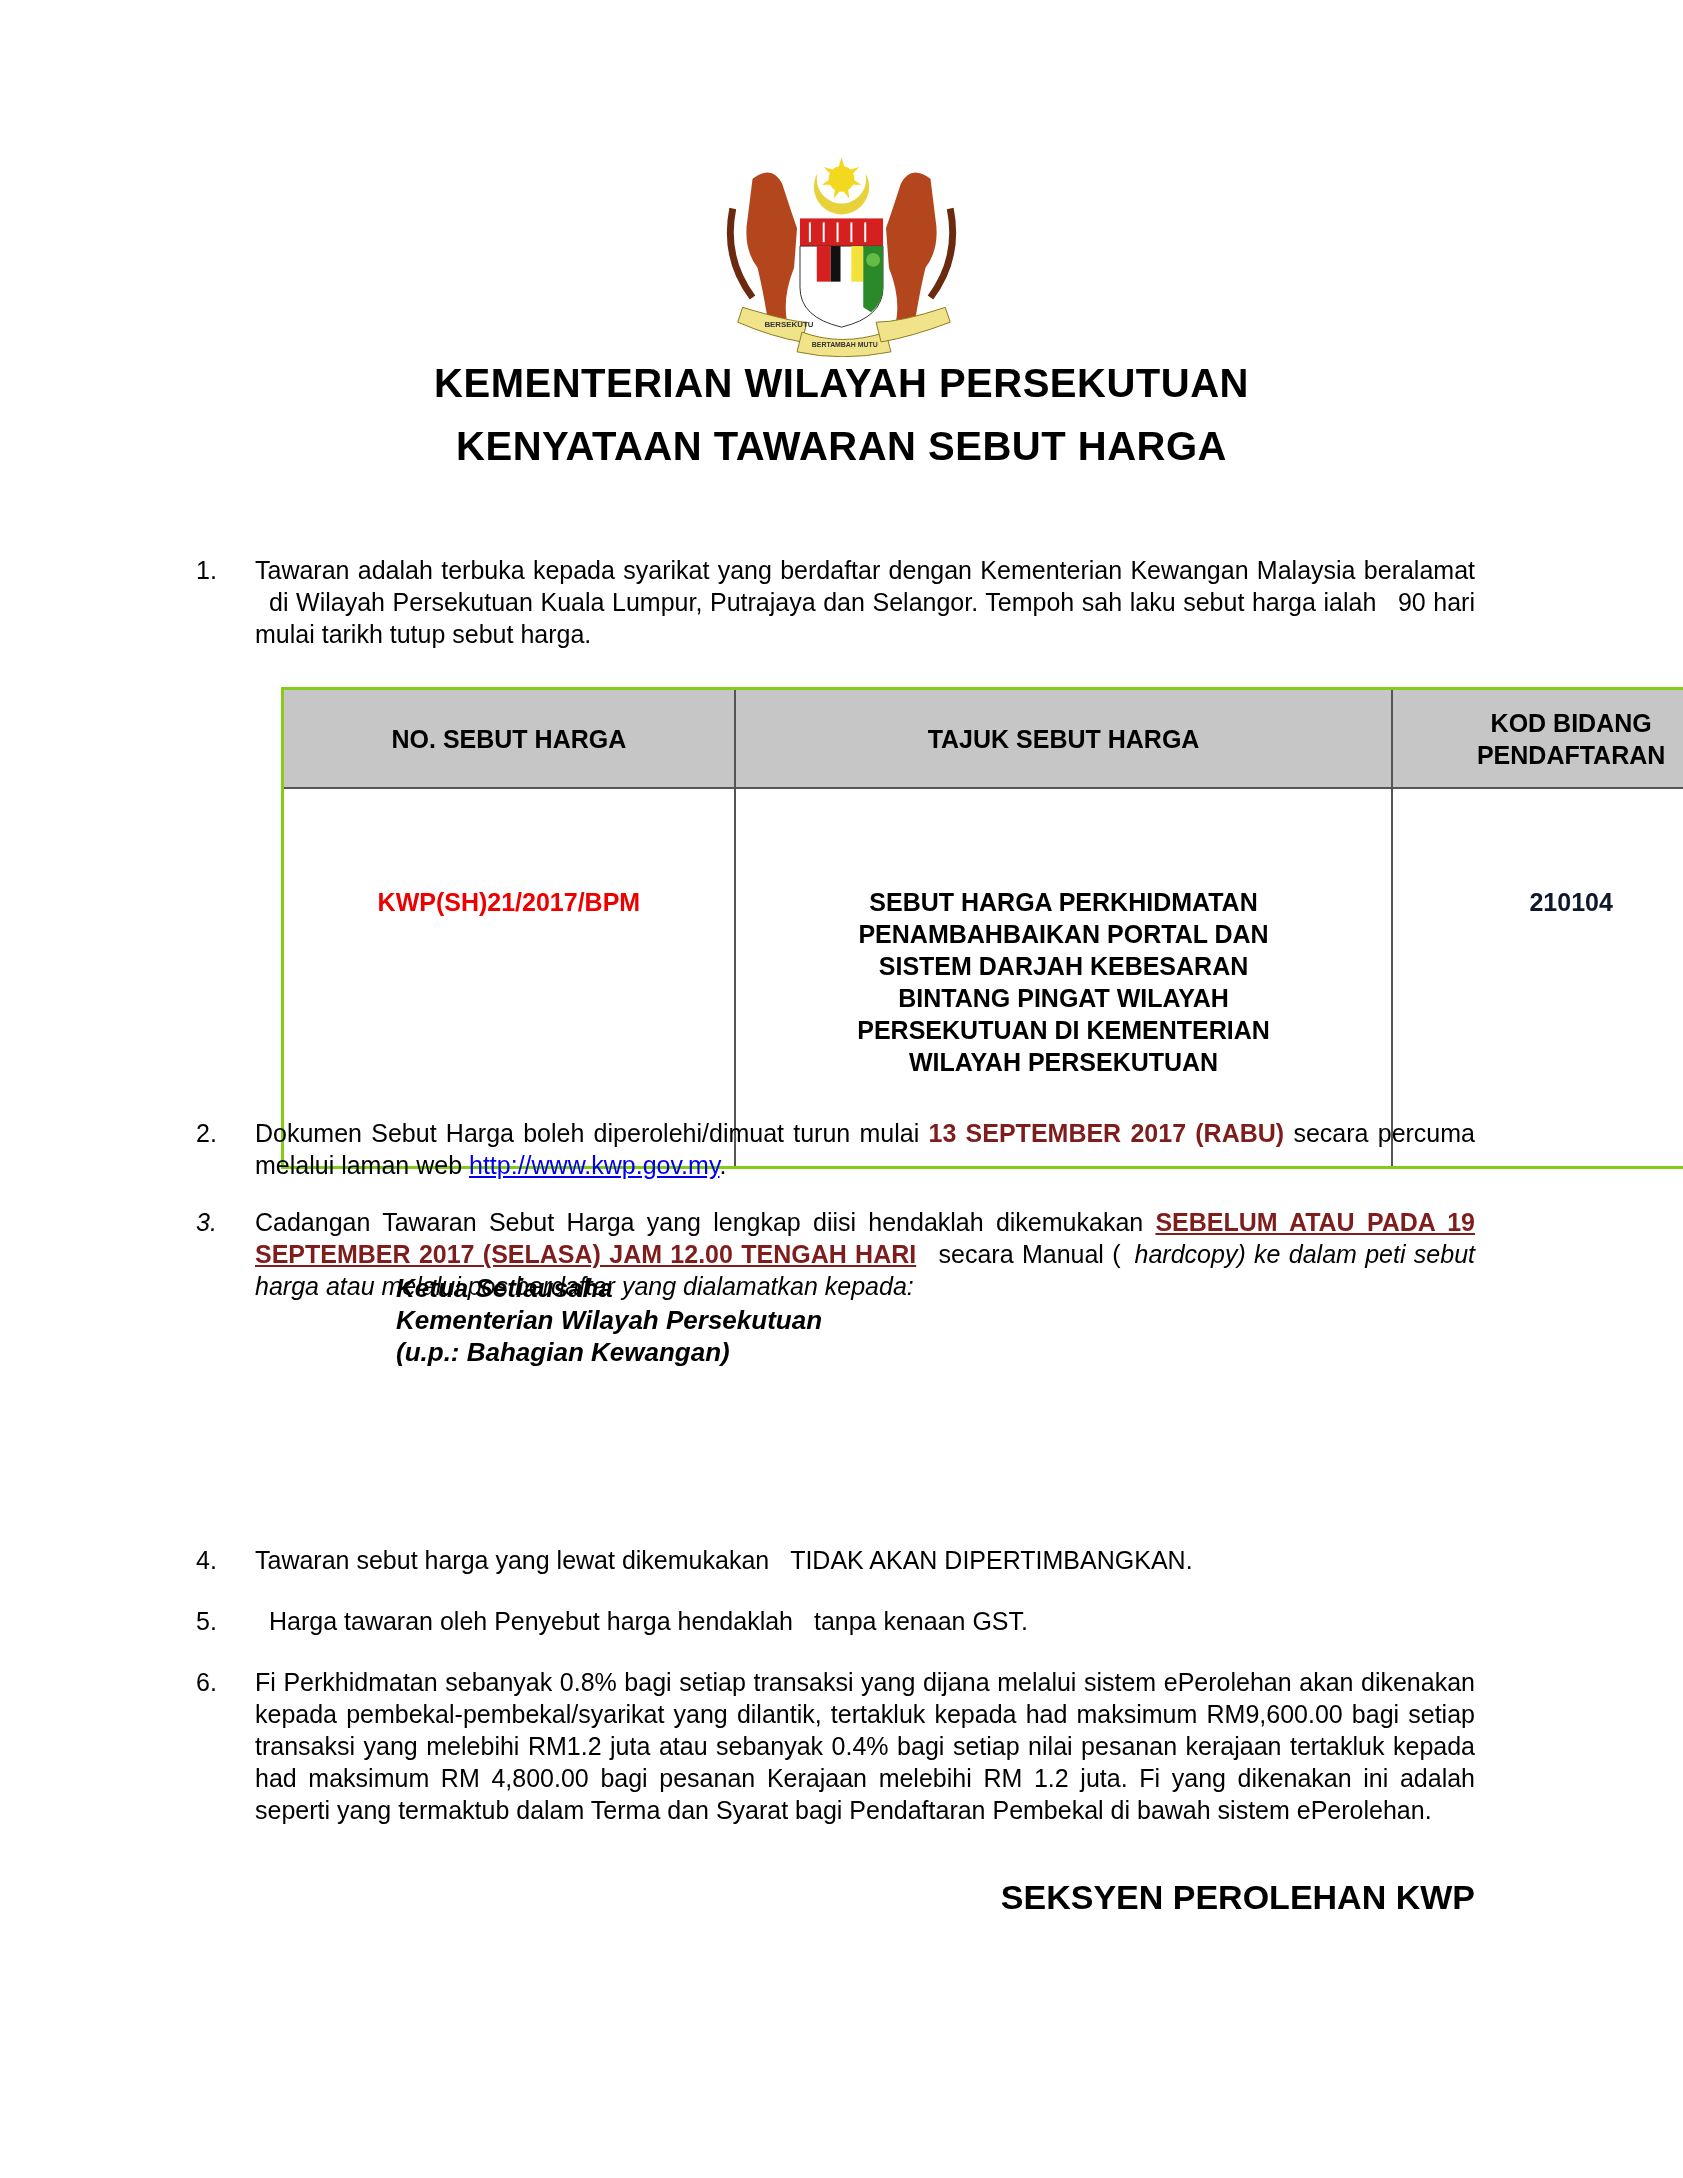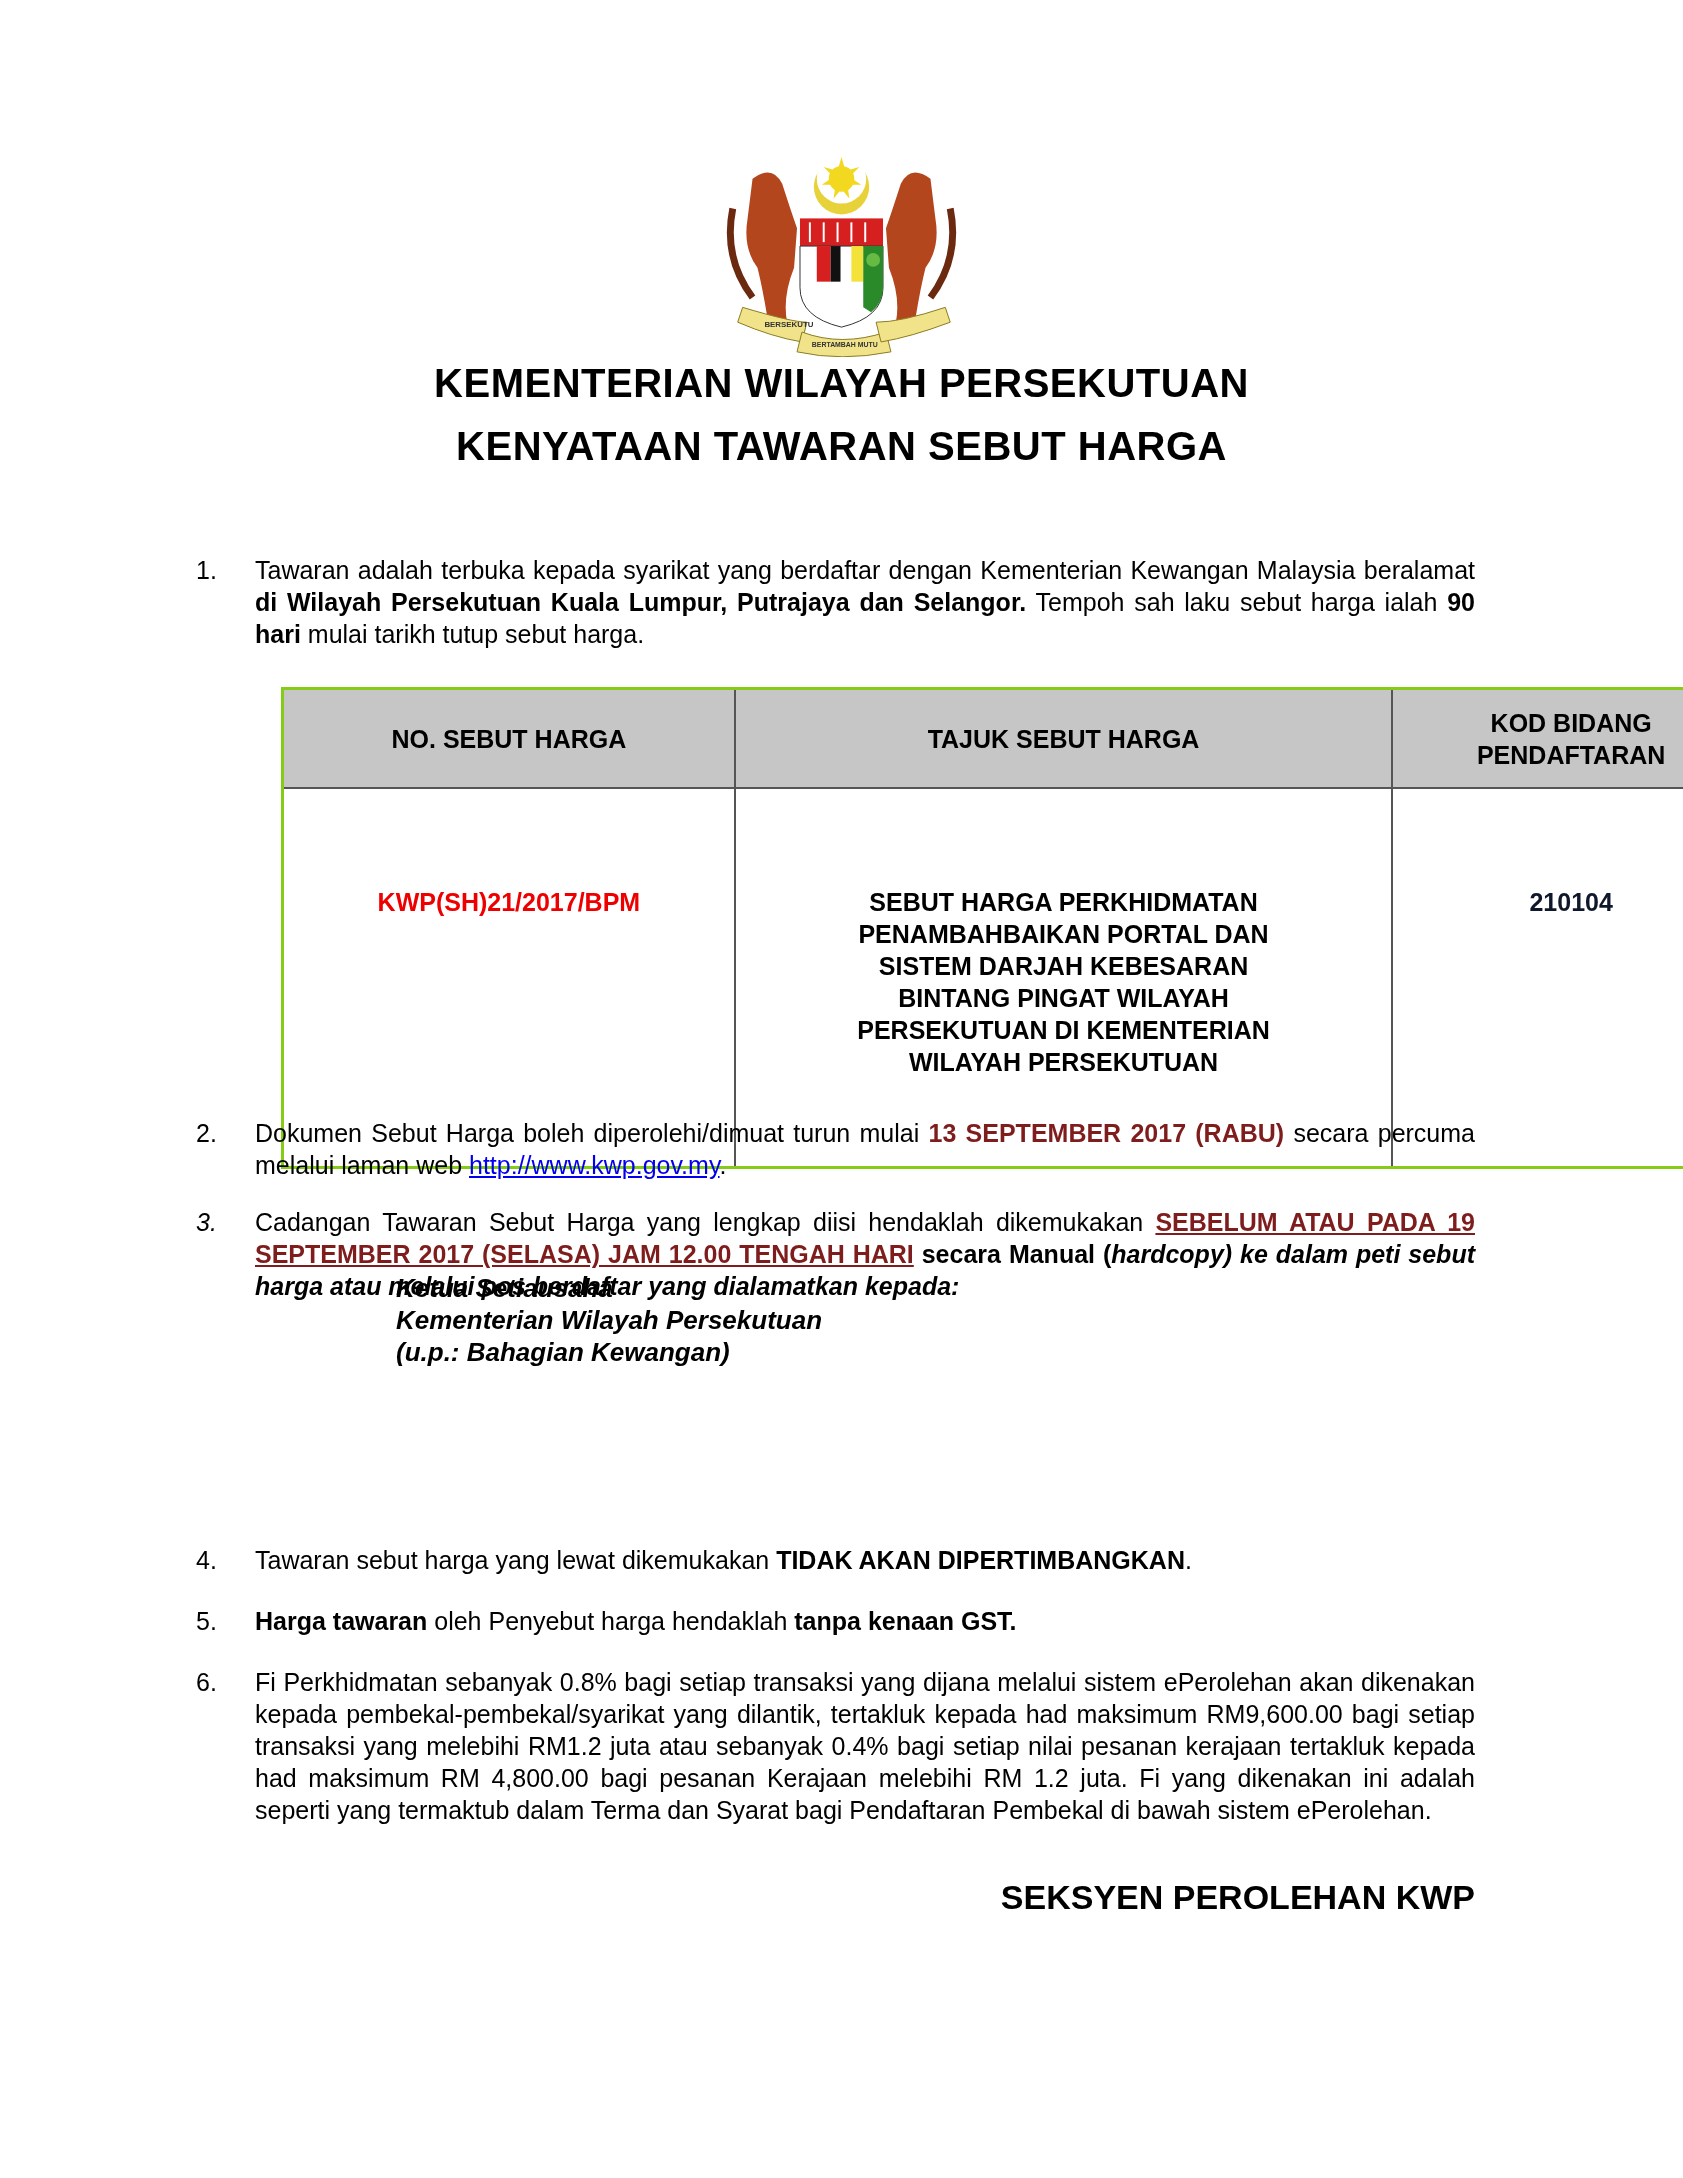--- a/index.html
+++ b/index.html
@@ -6,21 +6,21 @@
   body { width: 1683px; height: 2178px; position: relative; overflow: hidden;
          font-family: "Liberation Sans", sans-serif; color: #000; }
   .crest { position: absolute; left: 713px; top: 149px; width: 257px; height: 208px; }
   .title { position: absolute; left: 0; width: 1683px; text-align: center;
            font-weight: bold; font-size: 40px; letter-spacing: 0.5px; }
   .t1 { top: 361px; }
   .t2 { top: 424px; }
   .para { position: absolute; left: 255px; width: 1220px; font-size: 25px;
           line-height: 32px; text-align: justify; }
   .num { position: absolute; left: 196px; font-size: 25px; line-height: 32px; }
-  .b { font-weight: bold; }
+  .b { font-weight: normal; margin-left: 14px; }
   .i { font-style: italic; }
   .red { color: #7f1d1d; font-weight: bold; margin-top: 20px; }
   .u { text-decoration: underline; }
   a.link { color: #0000ee; text-decoration: underline; }
   .last-line { text-align-last: left; }
   table.tw { position: absolute; left: 281px; top: 687px; width: 1471px;
              border-collapse: collapse; border: 3px solid #84cc16; }
   table.tw th, table.tw td { border: 2px solid #555; text-align: center;
              font-weight: bold; font-size: 25px; }
   table.tw th { background: #c6c6c6; height: 95px; line-height: 32px; }

